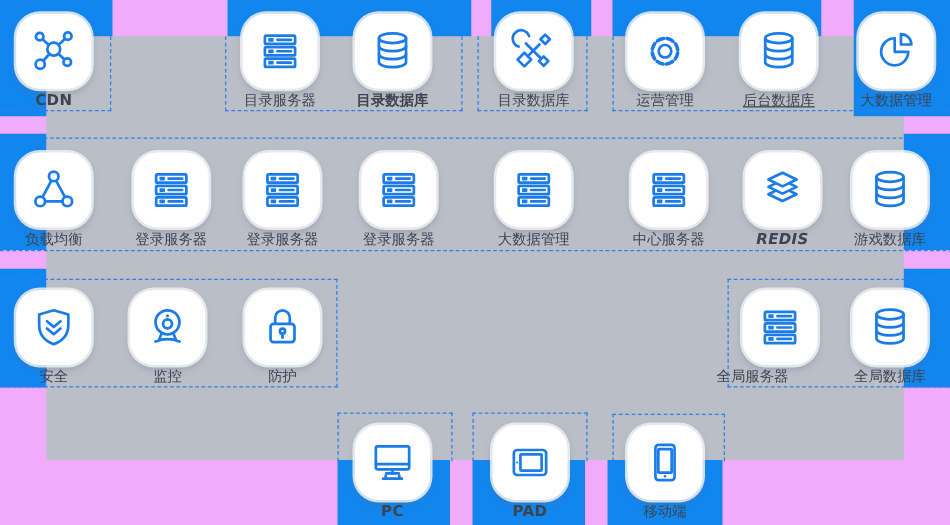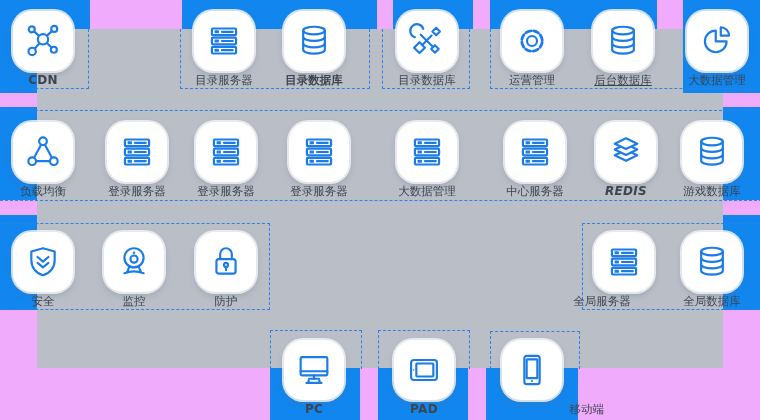--- a/index.html
+++ b/index.html
@@ -357,16 +357,16 @@
   </div>
 
   <div class="node">
     <div class="tile" style="left: 502px; top: 340px;">
       <svg viewBox="0 0 48 48">
             <rect x="14.8" y="7" width="18.4" height="34" rx="3"></rect>
             <rect x="17.6" y="11.2" width="12.8" height="22.6" rx="0.6"></rect>
             <circle cx="24" cy="37.2" r="1.2" class="fb"></circle>
           </svg>
     </div>
-    <div class="node-label" style="left: 504px; top: 402px; text-align: right;">移动端</div>
+    <div class="node-label" style="left: 482px; top: 402px;">移动端</div>
   </div>
 </div>
 </div>
 
 </body></html>

